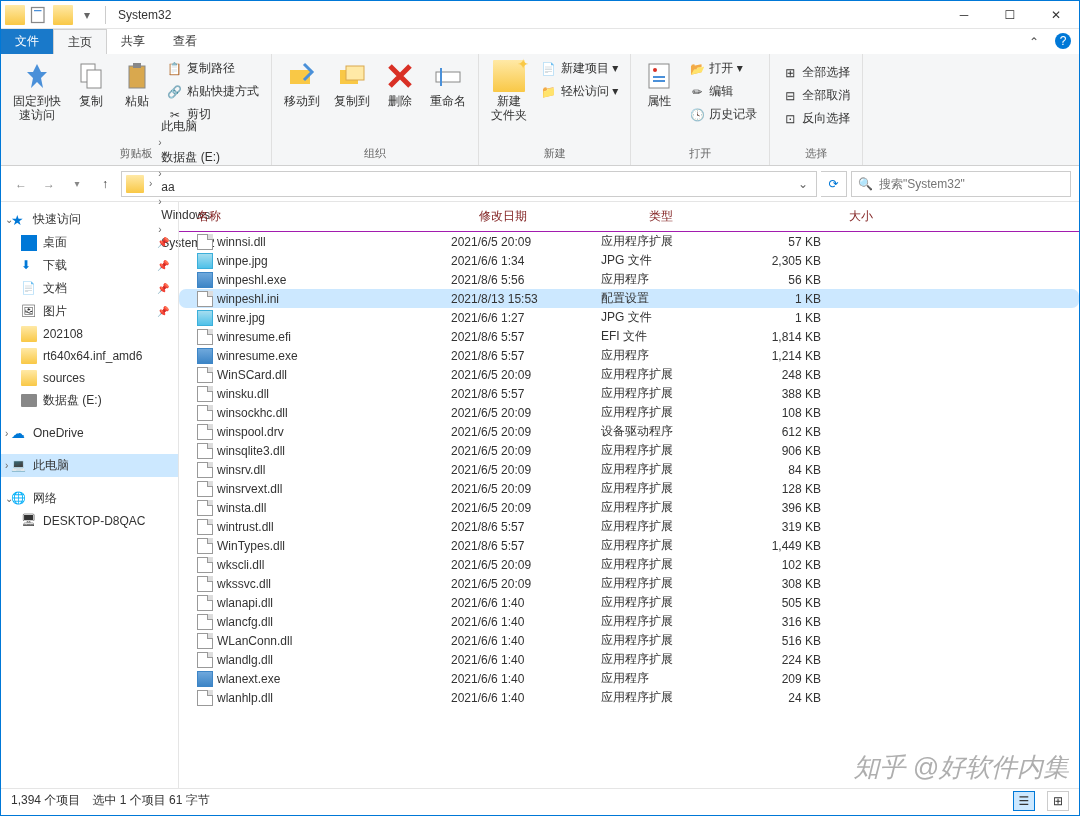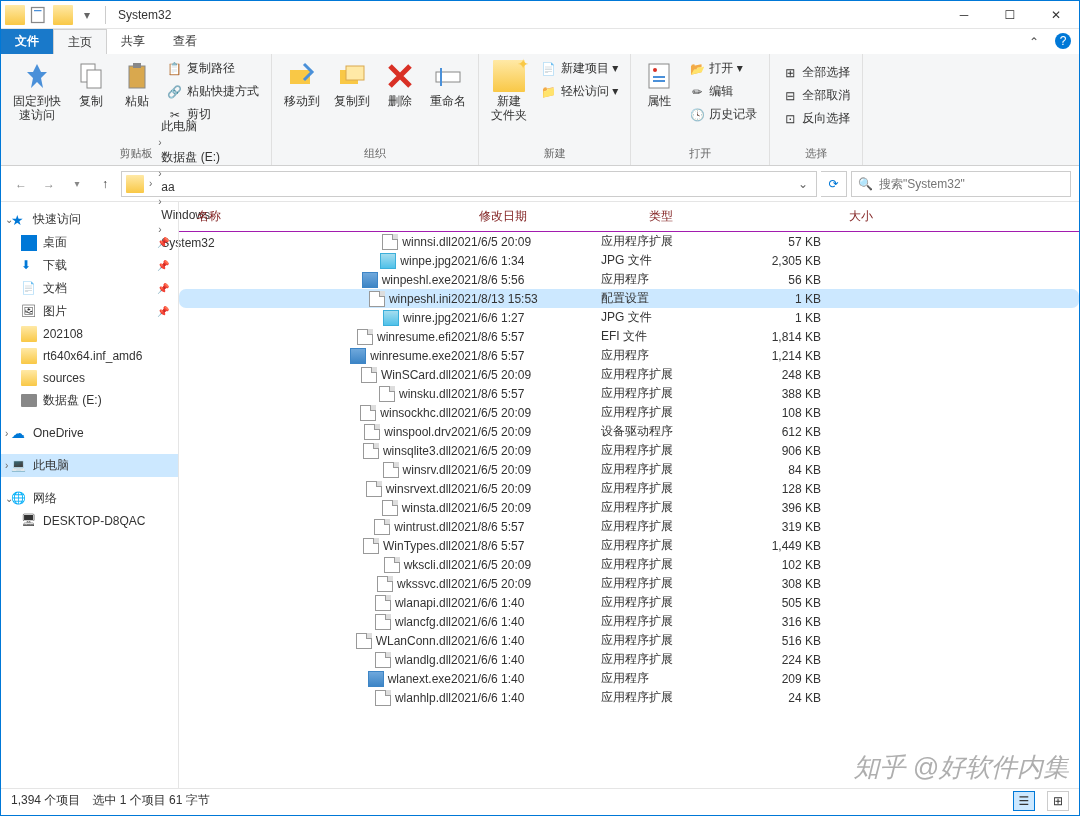--- a/index.html
+++ b/index.html
@@ -5,21 +5,21 @@
 *{margin:0;padding:0;box-sizing:border-box;font-family:"Microsoft YaHei","Segoe UI",sans-serif;font-size:12px;}
 body{background:#fff;width:1080px;height:816px;overflow:hidden;position:relative;border:1px solid #0078d7;}
 .title-bar{height:28px;display:flex;align-items:center;background:#fff;border-bottom:1px solid #e5e5e5;}
 .title-bar .qat{display:flex;align-items:center;padding:0 4px;gap:4px;}
 .title-bar .qat .ic{width:20px;height:20px;display:flex;align-items:center;justify-content:center;}
 .title-bar .title{flex:1;padding-left:8px;color:#333;}
 .title-bar .win-controls{display:flex;}
 .title-bar .win-controls div{width:46px;height:28px;display:flex;align-items:center;justify-content:center;color:#333;}
 .tabs-row{height:25px;display:flex;align-items:stretch;background:#fff;}
 .tabs-row .tab{padding:4px 14px;display:flex;align-items:center;color:#333;cursor:pointer;}
-.tabs-row .tab.file{background:#1979ca;color:#fff;font-weight:bold;}
+.tabs-row .tab.file{background:#1979ca;color:#fff;}
 .tabs-row .tab.active{background:#f5f6f7;border:1px solid #d0d0d0;border-bottom:none;}
 .tabs-row .spacer{flex:1;}
 .tabs-row .collapse,.tabs-row .help{width:26px;display:flex;align-items:center;justify-content:center;color:#555;}
 .tabs-row .help{color:#fff;background:#0078d7;border-radius:50%;width:16px;height:16px;margin:4px 8px;}
 .ribbon{height:112px;background:#f5f6f7;border-bottom:1px solid #d0d0d0;display:flex;}
 .rib-group{border-right:1px solid #e0e0e0;display:flex;flex-direction:column;padding:2px 6px;}
 .rib-group .grp-body{flex:1;display:flex;align-items:flex-start;gap:2px;}
 .rib-group .grp-label{text-align:center;color:#666;font-size:11px;padding:2px 0;}
 .big-btn{display:flex;flex-direction:column;align-items:center;justify-content:flex-start;padding:4px 6px;cursor:pointer;min-width:44px;}
 .big-btn .ic{width:32px;height:32px;display:flex;align-items:center;justify-content:center;margin-bottom:2px;}
@@ -50,21 +50,21 @@
 .file-area{flex:1;display:flex;flex-direction:column;overflow:hidden;}
 .col-headers{display:flex;border-bottom:1px solid #a21caf;padding:4px 0;color:#7f1d1d;gap:20px;}
 .col-headers div{padding:2px 8px;}
 .col-name{width:272px;padding-left:18px!important;}
 .col-date{width:150px;}
 .col-type{width:120px;}
 .col-size{width:100px;text-align:right;}
 .file-list{flex:1;overflow-y:auto;}
 .file-row{display:flex;align-items:center;padding:1px 0;cursor:pointer;color:#333;}
 .file-row.selected{background:#cce8ff;border-radius:7px;}
-.file-row .col-name{display:flex;align-items:center;gap:4px;padding-left:18px;justify-content:flex-end;}
+.file-row .col-name{display:flex;align-items:center;gap:4px;padding-left:18px;}
 .file-row .fic{width:16px;height:16px;flex-shrink:0;}
 .status-bar{height:24px;border-top:1px solid #e5e5e5;display:flex;align-items:center;padding:0 10px;gap:12px;color:#333;background:#fff;}
 .status-bar .spacer{flex:1;}
 .status-bar .view-btn{width:22px;height:20px;border:1px solid #ccc;display:flex;align-items:center;justify-content:center;cursor:pointer;}
 .status-bar .view-btn.active{background:#cce8ff;border-color:#0078d7;}
 .watermark{position:absolute;right:10px;bottom:30px;font-size:26px;color:rgba(120,120,120,0.6);font-style:italic;pointer-events:none;}
 
 .folder-ic{width:100%;height:100%;background:linear-gradient(#ffe9a6,#f9c846);border-radius:1px;}
 .file-ic{width:100%;height:100%;background:#fff;border:1px solid #999;position:relative;}
 .file-ic::after{content:"";position:absolute;top:-1px;right:-1px;width:5px;height:5px;background:#ddd;border-left:1px solid #999;border-bottom:1px solid #999;}

